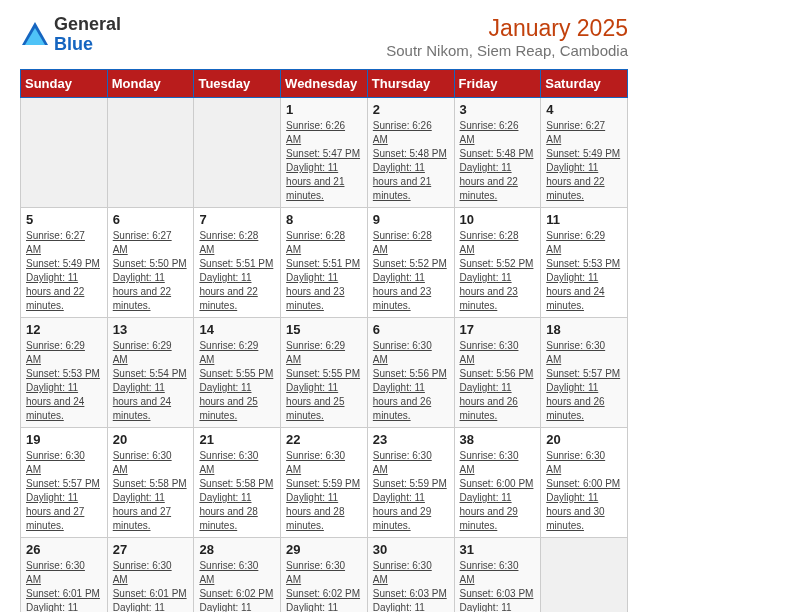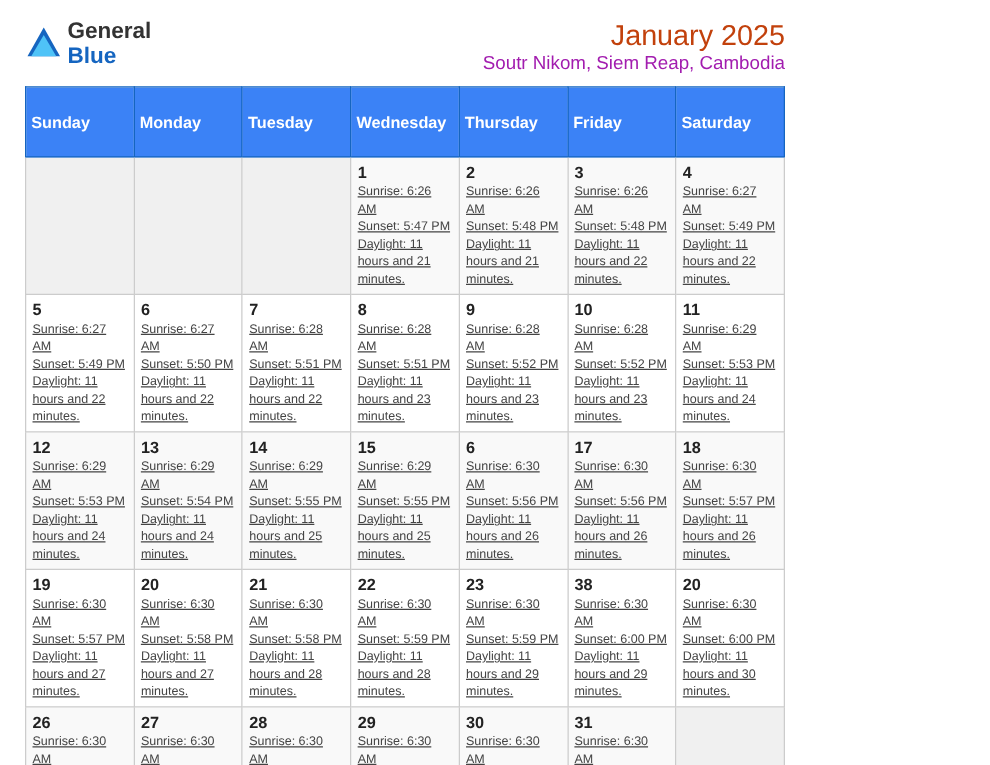--- a/index.html
+++ b/index.html
@@ -46,33 +46,33 @@
     .title-block {
       text-align: right;
     }
     .month-title {
       font-size: 23px;
       font-weight: normal;
       color: #c2410c;
     }
     .location {
       font-size: 15px;
-      color: #a21caf;
+      color: #737373;
     }
     table {
       width: 100%;
       border-collapse: collapse;
       table-layout: fixed;
     }
     thead th {
-      background-color: #3b82f6;
+      background-color: #b91c1c;
       color: #fff;
       font-size: 13px;
       font-weight: bold;
-      padding: 20px 4px;
+      padding: 6px 4px;
       text-align: left;
       border: 1px solid #1565c0;
     }
     tbody td {
       border: 1px solid #ccc;
       vertical-align: top;
       padding: 4px 5px;
       font-size: 10.5px;
       color: #333;
       height: 80px;

